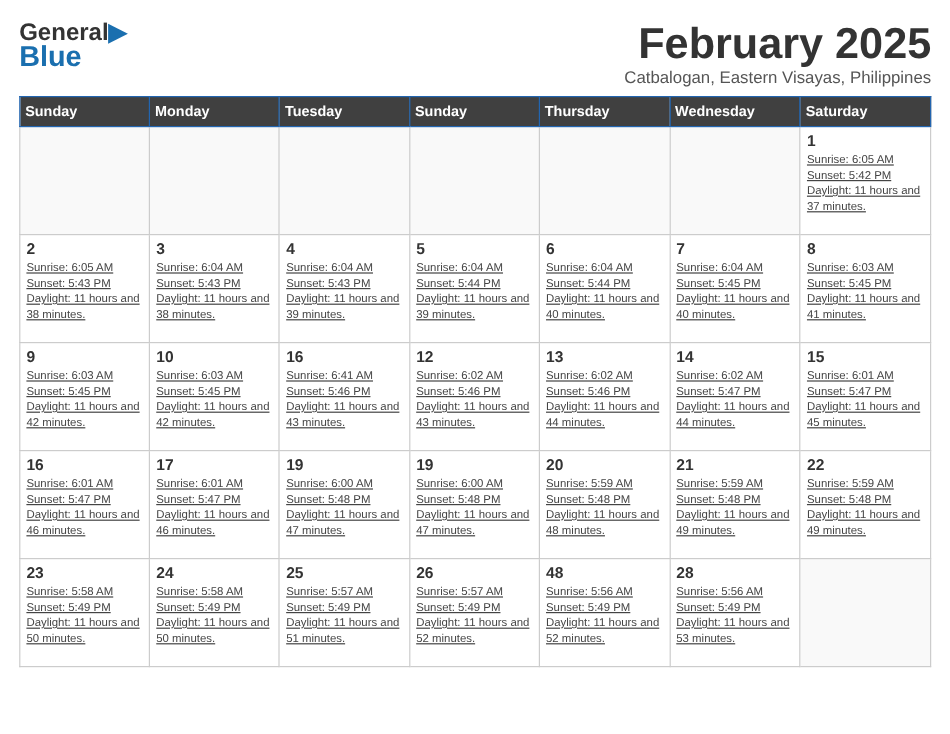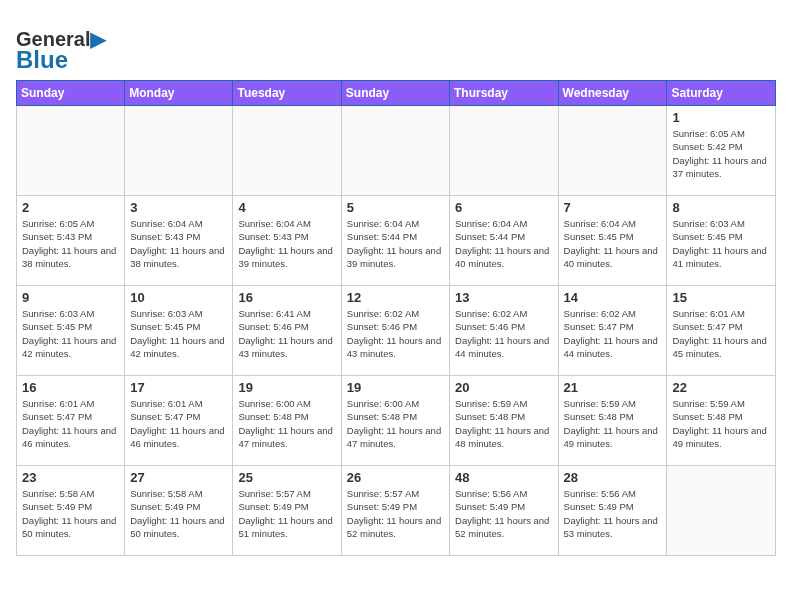--- a/index.html
+++ b/index.html
@@ -13,42 +13,42 @@
     .header-area {
       display: flex;
       align-items: flex-start;
       justify-content: space-between;
       margin-bottom: 8px;
     }
     .logo {
       display: flex;
       flex-direction: column;
       align-items: flex-start;
-      margin-top: 12px;
+      margin-top: 0;
     }
     .title-area {
       text-align: right;
     }
     .month-title {
       font-size: 36px;
       font-weight: bold;
       color: #333;
       line-height: 1.1;
     }
     .subtitle {
       font-size: 14px;
       color: #555;
     }
     .calendar {
       width: 100%;
       border-collapse: collapse;
       border: 1px solid #ccc;
     }
     .calendar th {
-      background-color: #8b5cf6;
+      background-color: #404040;
       color: #fff;
       font-size: 12px;
       font-weight: bold;
       padding: 5px 4px;
       text-align: left;
       border: 1px solid #2265b0;
     }
     .calendar td {
       border: 1px solid #ccc;
       vertical-align: top;
@@ -66,40 +66,43 @@
       font-size: 13px;
       font-weight: bold;
       color: #333;
       display: block;
       margin-bottom: 2px;
     }
     .day-info {
       font-size: 9.5px;
       color: #444;
       line-height: 1.4;
+      text-decoration: underline;
     }
     .logo-wrapper {
       display: flex;
       align-items: center;
       gap: 2px;
     }
   </style>
 </head>
 <body>
 
 <div class="header-area">
   <div class="logo">
     <div class="logo-wrapper">
       <div style="font-size:20px; font-weight:bold; color:#333; line-height:1.1;">
         <span style="color:#333;">General</span><span style="color:#1a6faf;">▶</span>
       </div>
     </div>
     <div style="font-size:24px; font-weight:bold; color:#1a6faf; line-height:1; margin-top:-2px;">Blue</div>
   </div>
   <div class="title-area">
+    <div class="month-title">February 2025</div>
+    <div class="subtitle">Catbalogan, Eastern Visayas, Philippines</div>
   </div>
 </div>
 
 <table class="calendar">
   <thead>
     <tr>
     <th>Sunday</th>
         <th>Monday</th>
         <th>Tuesday</th>
         <th>Sunday</th>
@@ -279,21 +282,21 @@
       </tr>
       <tr>
         <td>
           <span class="day-num">23</span>
           <div class="day-info">Sunrise: 5:58 AM
 Sunset: 5:49 PM
 Daylight: 11 hours
 and 50 minutes.</div>
         </td>
         <td>
-          <span class="day-num">27</span>
+          <span class="day-num">24</span>
           <div class="day-info">Sunrise: 5:58 AM
 Sunset: 5:49 PM
 Daylight: 11 hours
 and 50 minutes.</div>
         </td>
         <td>
           <span class="day-num">25</span>
           <div class="day-info">Sunrise: 5:57 AM
 Sunset: 5:49 PM
 Daylight: 11 hours

